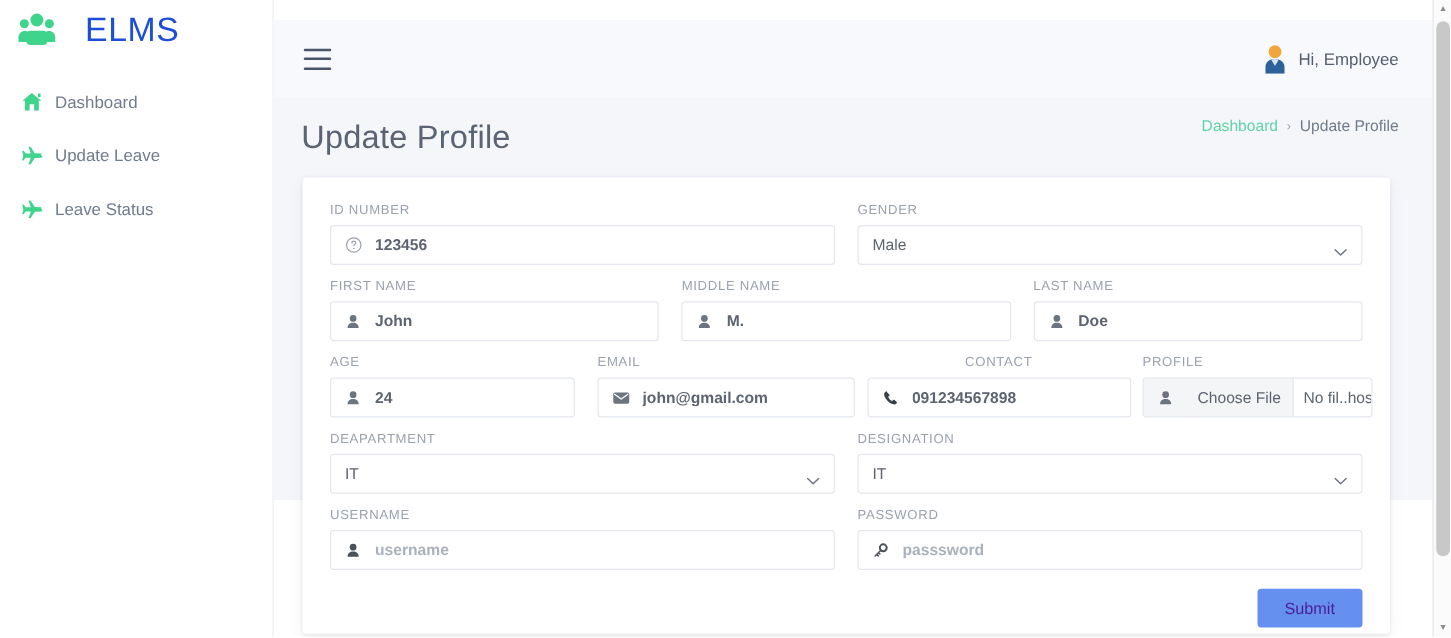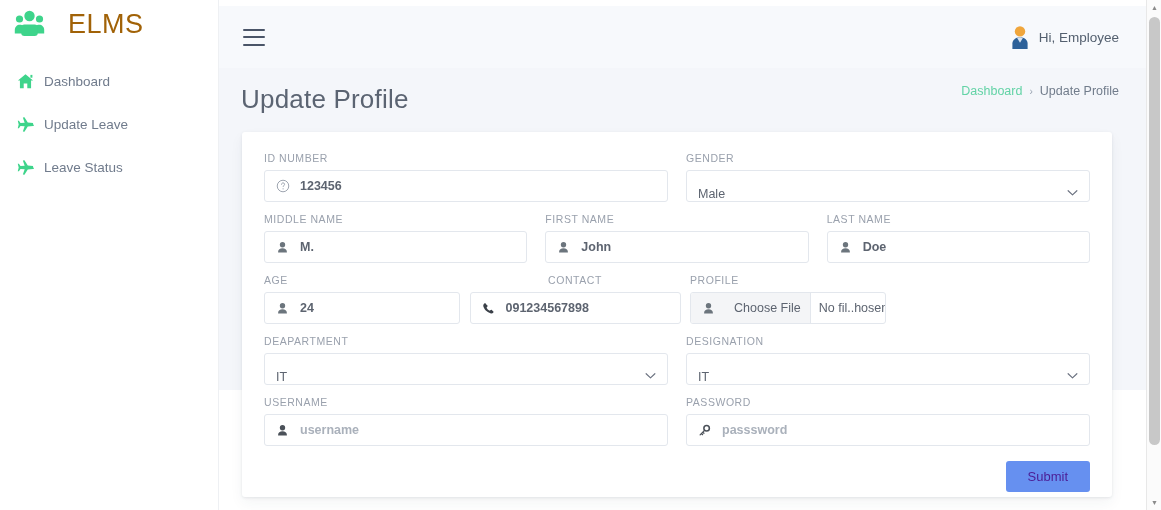--- a/index.html
+++ b/index.html
@@ -32,21 +32,21 @@
   .brand {
     display: flex;
     align-items: center;
     height: 48px;
     padding-left: 14px;
     gap: 10px;
   }
   .brand-icon { width: 44px; height: 30px; flex: none; }
   .brand-text {
     font-size: 27px;
-    color: #a16207;
+    color: #1d4ed8;
     letter-spacing: .5px;
     font-weight: 400;
   }
   .nav { margin-top: 12px; }
   .nav-item {
     display: flex;
     align-items: center;
     height: 43px;
     padding-left: 16px;
     gap: 10px;
@@ -59,21 +59,21 @@
     display: flex; align-items: center; justify-content: center;
   }
   .nav-label {
     font-size: 13.5px;
     color: #707b8c;
   }
 
   
   #main {
     position: absolute;
-    left: 219px; top: 6px;
+    left: 219px; top: 16px;
     width: 942px;
     height: 384px;
     background: #f4f6fa;
   }
   #topbar {
     position: relative;
     height: 62px;
     background: #f7f9fc;
     display: flex;
     align-items: center;
@@ -177,21 +177,21 @@
     padding: 0;
     height: 100%;
     font-weight: bold;
   }
   .in-value::placeholder { color: #aab1bb; }
 
   
   .select-wrap {
     position: relative;
     display: flex;
-    align-items: flex-end;
+    align-items: center;
     height: 32px;
     border: 1px solid #e3e7ed;
     border-radius: 3px;
     background: #fff;
     padding: 0 30px 0 11px;
     cursor: pointer;
   }
   .select-value { font-size: 12.5px; color: #5d6470; }
   .chevron {
     position: absolute;
@@ -386,42 +386,42 @@
               <svg viewBox="0 0 12 8" width="11" height="7" aria-hidden="true">
                 <path d="M1 1.4 6 6.2l5-4.8" fill="none" stroke="#6b7280" stroke-width="1.3" stroke-linecap="round" stroke-linejoin="round"></path>
               </svg>
             </span>
           </div>
         </div>
       </div>
 
       <div class="row">
         <div class="field f-third">
-          <label class="f-label">MIDDLE NAME</label>
+          <label class="f-label">FIRST NAME</label>
           <div class="input-wrap">
             <span class="in-icon">
               <svg viewBox="0 0 16 16" width="13" height="13" aria-hidden="true">
                 <circle cx="8" cy="4.6" r="3.3" fill="#6c757d"></circle>
                 <path d="M8 8.8c-3.1 0-5.4 1.9-5.4 4.3V14h10.8v-.9c0-2.4-2.3-4.3-5.4-4.3z" fill="#6c757d"></path>
               </svg>
             </span>
-            <input class="in-value" readonly="" value="M." style="">
+            <input class="in-value" readonly="" value="John" style="">
           </div>
         </div>
 
         <div class="field f-third">
-          <label class="f-label">FIRST NAME</label>
+          <label class="f-label">MIDDLE NAME</label>
           <div class="input-wrap">
             <span class="in-icon">
               <svg viewBox="0 0 16 16" width="13" height="13" aria-hidden="true">
                 <circle cx="8" cy="4.6" r="3.3" fill="#6c757d"></circle>
                 <path d="M8 8.8c-3.1 0-5.4 1.9-5.4 4.3V14h10.8v-.9c0-2.4-2.3-4.3-5.4-4.3z" fill="#6c757d"></path>
               </svg>
             </span>
-            <input class="in-value" readonly="" value="John" style="">
+            <input class="in-value" readonly="" value="M." style="">
           </div>
         </div>
 
         <div class="field f-third">
           <label class="f-label">LAST NAME</label>
           <div class="input-wrap">
             <span class="in-icon">
               <svg viewBox="0 0 16 16" width="13" height="13" aria-hidden="true">
                 <circle cx="8" cy="4.6" r="3.3" fill="#6c757d"></circle>
                 <path d="M8 8.8c-3.1 0-5.4 1.9-5.4 4.3V14h10.8v-.9c0-2.4-2.3-4.3-5.4-4.3z" fill="#6c757d"></path>
@@ -439,20 +439,32 @@
             <span class="in-icon">
               <svg viewBox="0 0 16 16" width="13" height="13" aria-hidden="true">
                 <circle cx="8" cy="4.6" r="3.3" fill="#6c757d"></circle>
                 <path d="M8 8.8c-3.1 0-5.4 1.9-5.4 4.3V14h10.8v-.9c0-2.4-2.3-4.3-5.4-4.3z" fill="#6c757d"></path>
               </svg>
             </span>
             <input class="in-value" readonly="" value="24" style="">
           </div>
         </div>
 
+        <div class="field f-email">
+          <label class="f-label">EMAIL</label>
+          <div class="input-wrap">
+            <span class="in-icon">
+              <svg viewBox="0 0 16 12" width="14" height="11" aria-hidden="true">
+                <rect x=".7" y=".8" width="14.6" height="10.4" rx="1.6" fill="#6c757d"></rect>
+                <path d="M1.6 2.2 8 6.8l6.4-4.6" fill="none" stroke="#ffffff" stroke-width="1.2" stroke-linejoin="round"></path>
+              </svg>
+            </span>
+            <input class="in-value" readonly="" value="john@gmail.com" style="">
+          </div>
+        </div>
 
         <div class="field f-contact">
           <label class="f-label">CONTACT</label>
           <div class="input-wrap">
             <span class="in-icon">
               <svg viewBox="0 0 16 16" width="13" height="13" aria-hidden="true">
                 <path d="M4.2 1.3c-.6 0-1.2.3-1.7.8-1 1-1.2 2.4-.6 3.9.9 2.3 2.2 4 4 5.5 1.6 1.3 3.3 2.3 5.2 2.6 1.1.2 2-.1 2.7-.9.4-.5.5-1 .2-1.4l-2-2c-.4-.3-.8-.3-1.2 0l-1 .8c-.3.2-.6.2-.9 0-1.3-.8-2.4-1.9-3.1-3.3-.2-.3-.1-.6.1-.8l.8-.9c.3-.3.3-.8 0-1.2l-2-2c-.1-.4-.3-.6-.5-.6z" fill="#3b4149"></path>
               </svg>
             </span>
             <input class="in-value" readonly="" value="091234567898" style="">

